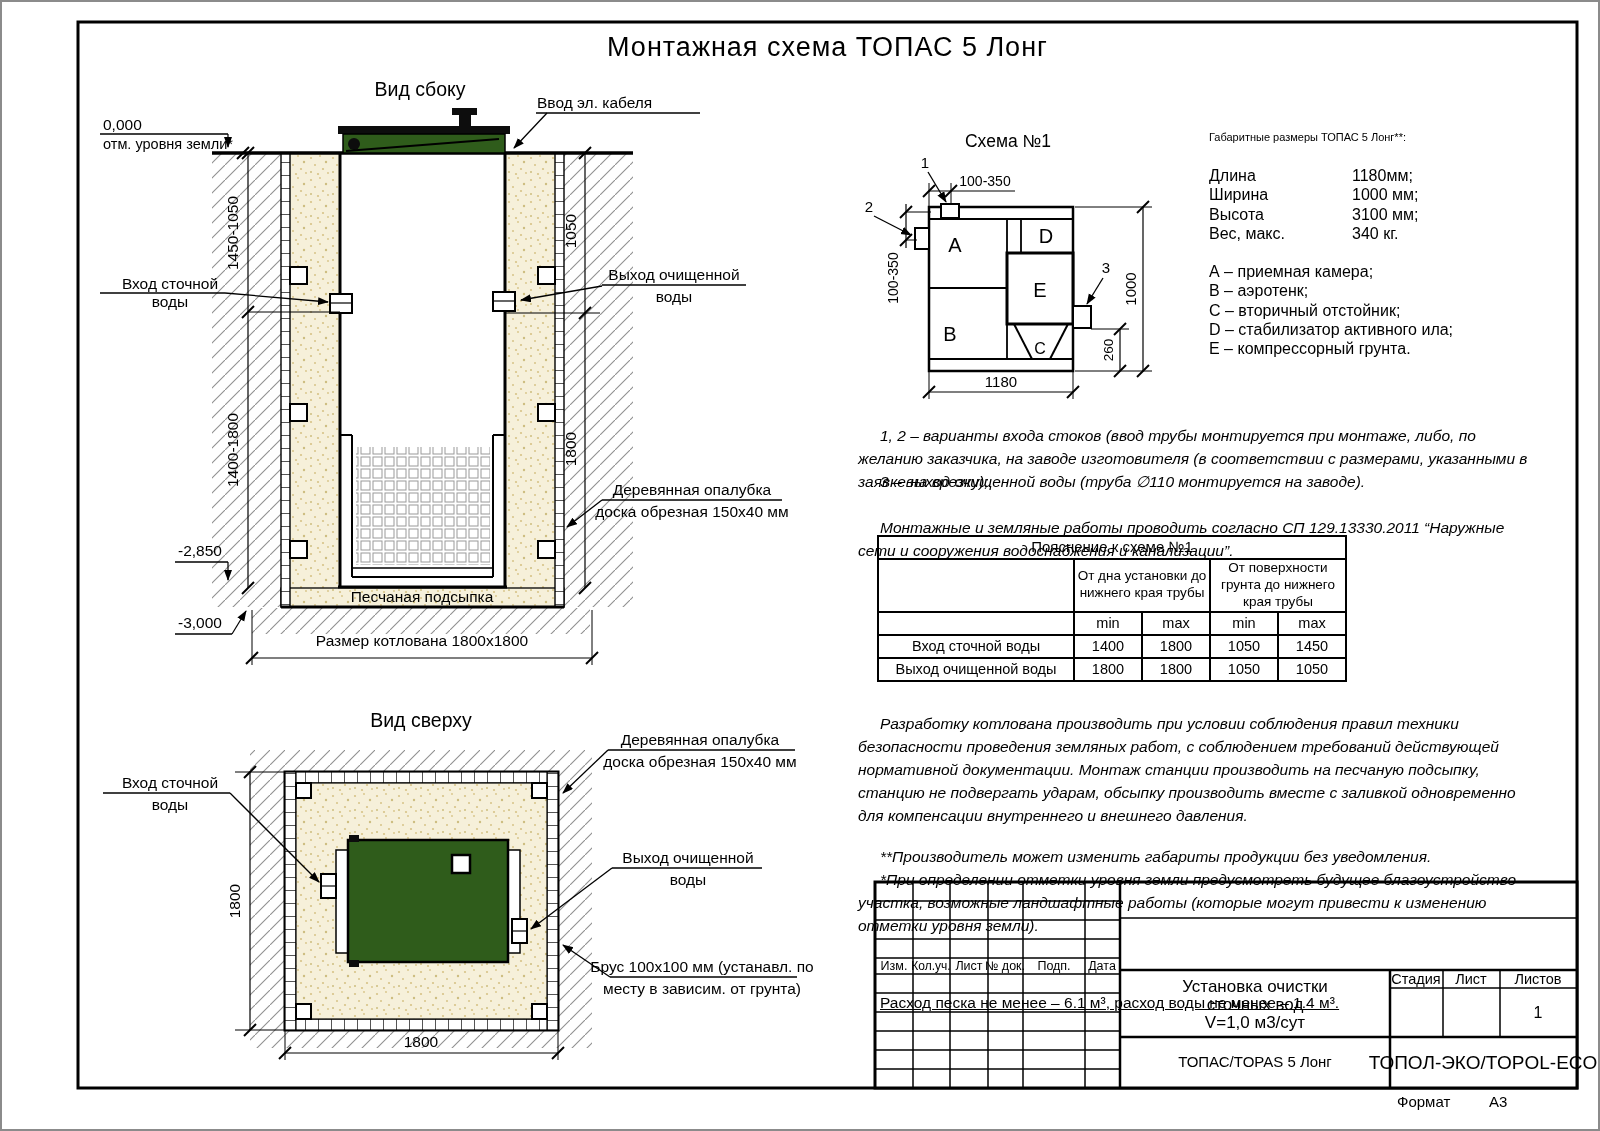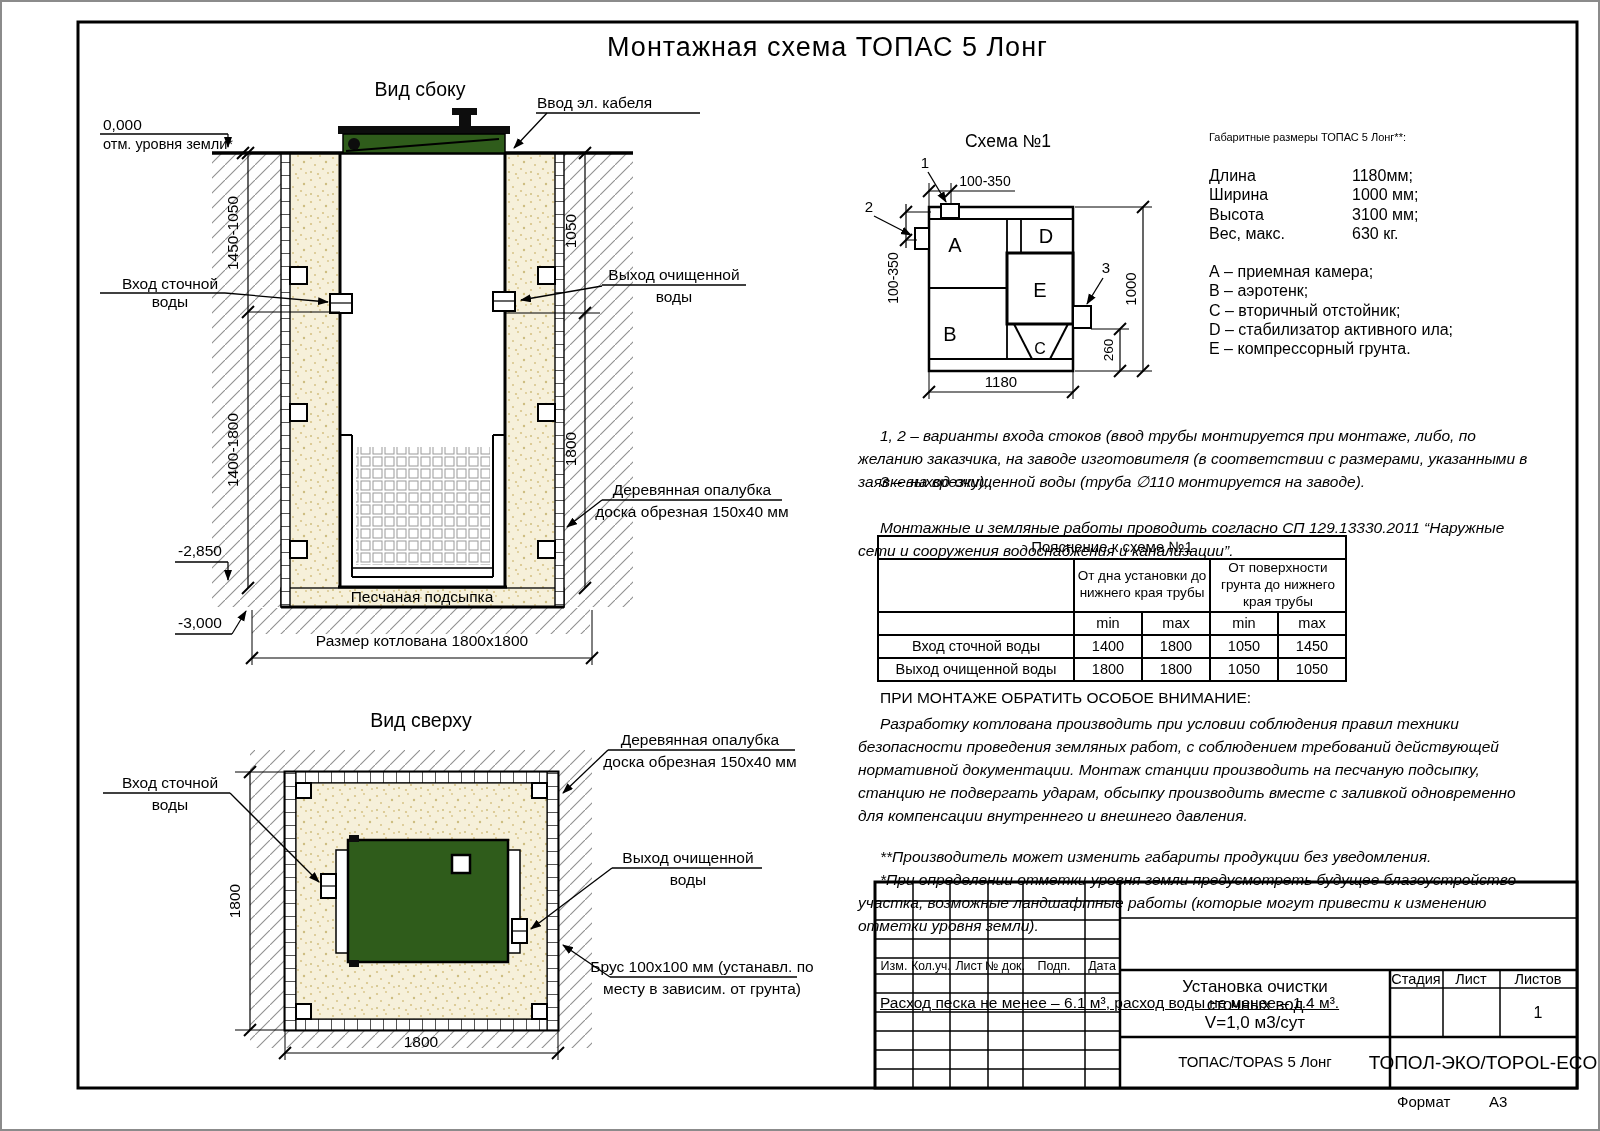--- a/index.html
+++ b/index.html
@@ -360,21 +360,21 @@
     <div class="dims-row">
         <span class="dl">Ширина</span>
         <span>1000 мм;</span>
       </div>
     <div class="dims-row">
         <span class="dl">Высота</span>
         <span>3100 мм;</span>
       </div>
     <div class="dims-row">
         <span class="dl">Вес, макс.</span>
-        <span>630 кг.</span>
+        <span>340 кг.</span>
       </div>
   </div>
   <div class="abs dims-legend">
     <div>А – приемная камера;</div>
     <div>В – аэротенк;</div>
     <div>С – вторичный отстойник;</div>
     <div>D – стабилизатор активного ила;</div>
     <div>Е – компрессорный грунта.</div>
   </div>
 
@@ -416,20 +416,19 @@
     <tr class="t-data">
       <td>Выход очищенной воды</td>
       <td>1800</td>
       <td>1800</td>
       <td>1050</td>
       <td>1050</td>
     </tr>
   </tbody>
     </table>
 
-  <div class="abs att-heading">ПРИ МОНТАЖЕ ОБРАТИТЬ ОСОБОЕ ВНИМАНИЕ:</div>
   <div class="abs att-body indent">Разработку котлована производить при условии соблюдения правил техники безопасности проведения земляных работ, с соблюдением требований действующей нормативной документации. Монтаж станции производить на песчаную подсыпку, станцию не подвергать ударам, обсыпку производить вместе с заливкой одновременно для компенсации внутреннего и внешнего давления.</div>
   <div class="abs footnotes">
     <div class="indent">**Производитель может изменить габариты продукции без уведомления.</div>
     <div class="indent">*При определении отметки уровня земли предусмотреть будущее благоустройство участка, возможные ландшафтные работы (которые могут привести к изменению отметки уровня земли).</div>
   </div>
   <div class="abs consumption">Расход песка не менее – 6.1 м³, расход воды не менее – 1.4 м³.</div>
 </div>
 
 </body></html>

